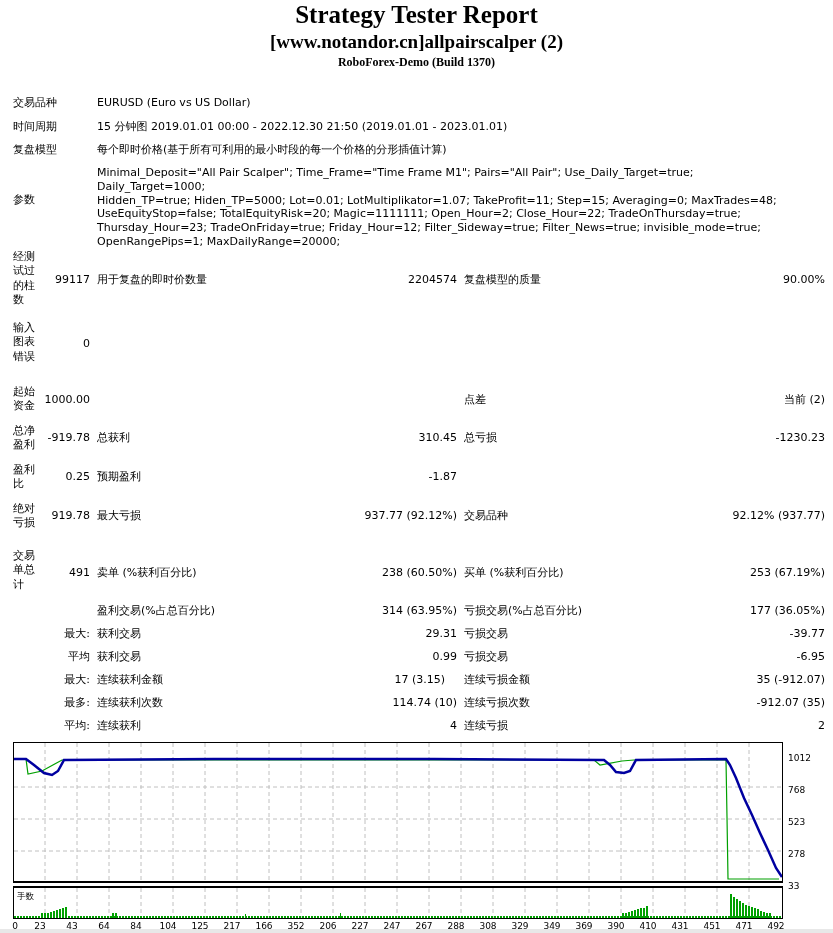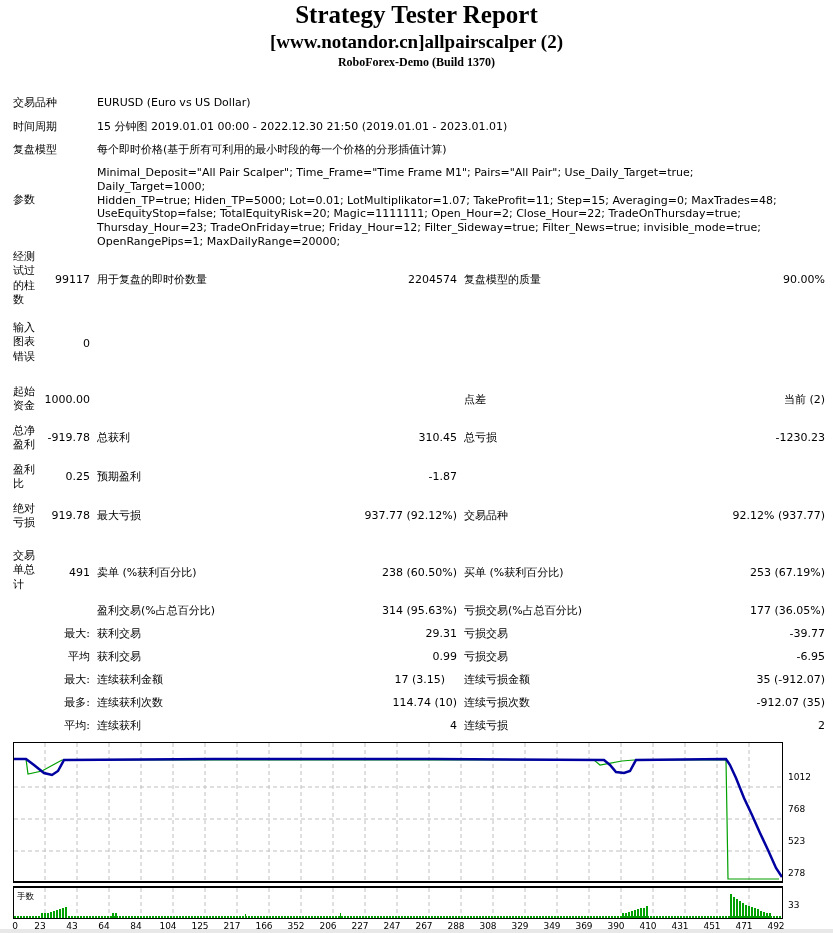--- a/index.html
+++ b/index.html
@@ -15,21 +15,21 @@
   .lbl { left:13px; }
   .lbl.wrap { white-space:normal; width:26px; line-height:14.3px; }
   .r { text-align:right; }
   .params { position:absolute; left:97px; top:166px; width:700px; line-height:13.8px; font-size:11px; white-space:pre-line; }
 
   
   .chart { position:absolute; left:13px; top:742px; width:770px; height:141px;
            border:1px solid #000; border-bottom:2px solid #000; box-sizing:border-box; background:#fff; }
   .vol { position:absolute; left:13px; top:886px; width:770px; height:33px;
          border:1px solid #000; border-top:2px solid #000; box-sizing:border-box; background:#fff; }
-  .axis-y { position:absolute; left:788px; font-size:9px; line-height:10px;margin-top:19px; }
+  .axis-y { position:absolute; left:788px; font-size:9px; line-height:10px; }
   .axis-x { position:absolute; top:921px; font-size:9px; line-height:10px; transform:translateX(-50%); }
   .legend { position:absolute; left:3px; top:2px; font-size:8.5px; line-height:10px; white-space:nowrap; background:#fff; }
   .vol-title { position:absolute; left:3px; top:3px; font-size:8.5px; }
   .bottom-bar { position:absolute; left:0; top:929px; width:833px; height:4px; background:#e8e8e8; }
 </style>
 </head>
 <body>
 
 <div class="hdr h1">Strategy Tester Report</div>
 <div class="hdr h2">[www.notandor.cn]allpairscalper (2)</div>
@@ -86,21 +86,21 @@
 <div class="val r" style="left:680px;width:145px;top:509px">92.12% (937.77)</div>
 
 <div class="lbl wrap" style="top:549px">交易单总计</div>
 <div class="val r" style="left:30px;width:60px;top:566px">491</div>
 <div class="txt" style="left:97px;top:566px">卖单 (%获利百分比)</div>
 <div class="val r" style="left:320px;width:137px;top:566px">238 (60.50%)</div>
 <div class="txt" style="left:464px;top:566px">买单 (%获利百分比)</div>
 <div class="val r" style="left:680px;width:145px;top:566px">253 (67.19%)</div>
 
 <div class="txt" style="left:97px;top:604px">盈利交易(%占总百分比)</div>
-<div class="val r" style="left:320px;width:137px;top:604px">314 (95.63%)</div>
+<div class="val r" style="left:320px;width:137px;top:604px">314 (63.95%)</div>
 <div class="txt" style="left:464px;top:604px">亏损交易(%占总百分比)</div>
 <div class="val r" style="left:680px;width:145px;top:604px">177 (36.05%)</div>
 
 <div class="val r" style="left:30px;width:60px;top:627px">最大:</div>
 <div class="txt" style="left:97px;top:627px">获利交易</div>
 <div class="val r" style="left:320px;width:137px;top:627px">29.31</div>
 <div class="txt" style="left:464px;top:627px">亏损交易</div>
 <div class="val r" style="left:680px;width:145px;top:627px">-39.77</div>
 
 <div class="val r" style="left:30px;width:60px;top:650px">平均</div>

